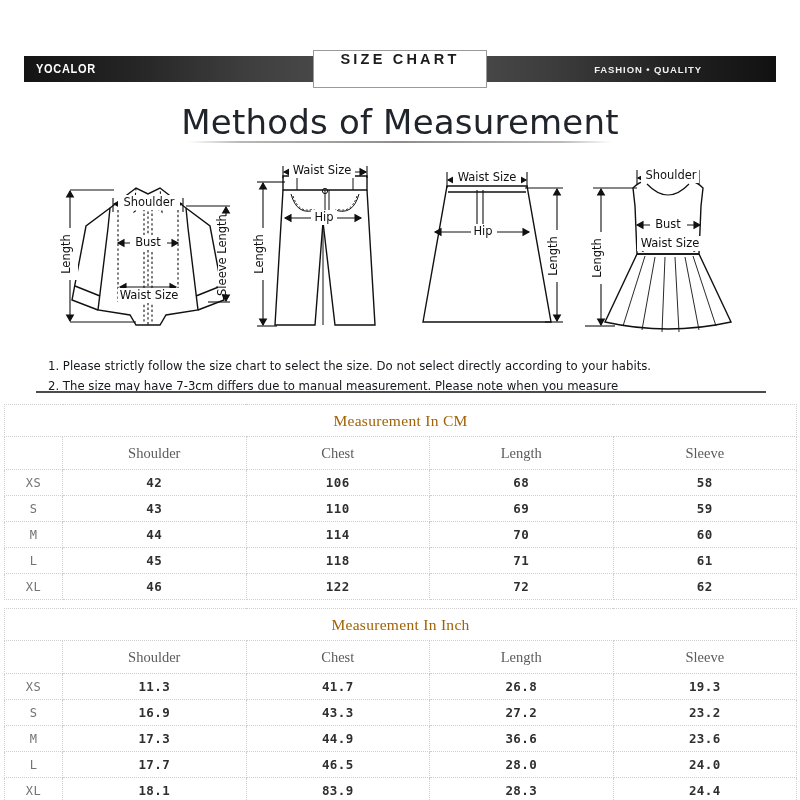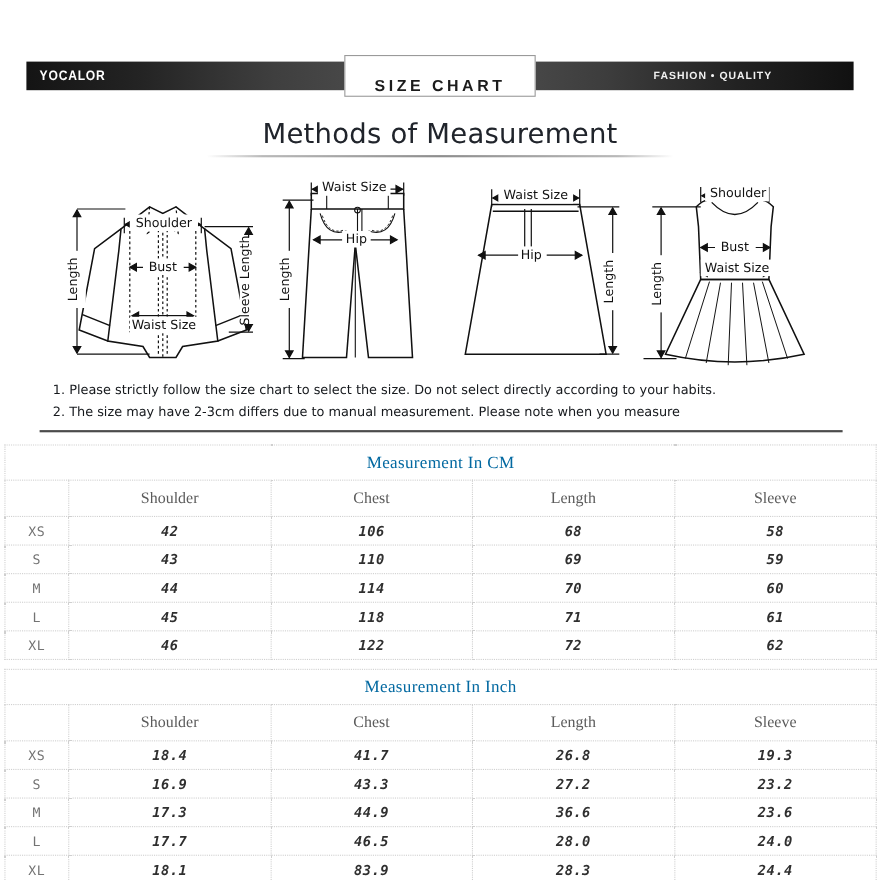--- a/index.html
+++ b/index.html
@@ -52,39 +52,39 @@
     line-height: 15px;
   }
   .size-chart-box {
     position: absolute;
     left: 313px; top: 50px;
     width: 174px; height: 38px;
     background: #ffffff;
     border: 1px solid #9a9a9a;
     box-sizing: border-box;
     display: flex;
-    align-items: flex-end;
+    align-items: flex-start;
     justify-content: center;
   }
   .size-chart-box span {
     font-size: 14.5px;
     font-weight: 700;
     letter-spacing: 3.2px;
     color: #1c1c1c;
   }
 
   
   .section-title-wrap {
     position: absolute;
     left: 0; top: 105px;
     width: 800px;
   }
   .section-title {
     text-align: center;
-    font-size: 25px;
+    font-size: 34px;
     font-weight: 400;
     color: #20242b;
     letter-spacing: 0.2px;
     font-family: "DejaVu Sans", sans-serif;
     line-height: 34px;
   }
   .title-rule {
     position: absolute;
     left: 188px; top: 141px;
     width: 424px; height: 2px;
@@ -99,21 +99,21 @@
   }
   .figure { position: absolute; top: 0; }
   .fig-shirt { left: 48px; }
   .fig-pants { left: 245px; }
   .fig-skirt { left: 415px; }
   .fig-dress { left: 575px; }
 
   
   .notes {
     position: absolute;
-    left: 48px; top: 344px;
+    left: 48px; top: 356px;
     width: 710px;
   }
   .note-line {
     font-size: 11.7px;
     color: #15181c;
     line-height: 20px;
     font-family: "DejaVu Sans", sans-serif;
     white-space: nowrap;
   }
 
@@ -141,21 +141,21 @@
     border: 1px dotted #cfcfcf;
     text-align: center;
     color: #4d4d4d;
     font-weight: 700;
     padding: 0;
     background: #ffffff;
   }
   .size-table .caption-cell {
     height: 31px;
     font-size: 15.5px;
-    color: #0369a1;
+    color: #a16207;
     letter-spacing: 0.3px;
     font-weight: 400;
     border-left: 1px dotted #cfcfcf;
     border-right: 1px dotted #cfcfcf;
   }
   .size-table .col-head {
     height: 32px;
     font-size: 14.5px;
     color: #5b5b5b;
     font-weight: 400;
@@ -168,21 +168,20 @@
     font-weight: 400;
     letter-spacing: 0.5px;
   }
   .size-table .val-cell {
     height: 25px;
     font-size: 12.5px;
     color: #2f2f2f;
     font-family: "DejaVu Sans Mono", monospace;
     font-weight: 700;
     letter-spacing: 0.4px;
-    font-style: italic;
   }
   .size-table col.c-size { width: 58px; }
   .size-table col.c-data { width: 183.5px; }
 
   svg text {
     font-family: "DejaVu Sans", sans-serif;
     fill: #111111;
   }
 </style>
 </head>
@@ -422,21 +421,21 @@
       <path d="M26 39 l-3.4 6 h6.8 z" fill="#111"></path>
       <path d="M26 175 l-3.4 -6 h6.8 z" fill="#111"></path>
     </g>
     <rect x="18" y="82" width="16" height="52" fill="#fff"></rect>
     <text x="26" y="108" font-size="11.5" text-anchor="middle" transform="rotate(-90 26 108)">Length</text>
   </svg>
 </div>
 
 <div class="notes">
   <div class="note-line">1. Please strictly follow the size chart  to select the size. Do not select directly according to your habits.</div>
-  <div class="note-line">2. The size may have 2-3cm differs due to manual measurement. Please note when you measure</div>
+  <div class="note-line">2. The size may have 7-3cm differs due to manual measurement. Please note when you measure</div>
 </div>
 
 <div class="table-divider"></div>
 
 <table class="size-table tbl-cm">
   <colgroup>
     <col class="c-size">
       <col class="c-data">
       <col class="c-data">
       <col class="c-data">
@@ -505,21 +504,21 @@
     </tr>
     <tr>
       <td class="col-head"></td>
       <td class="col-head">Shoulder</td>
       <td class="col-head">Chest</td>
       <td class="col-head">Length</td>
       <td class="col-head">Sleeve</td>
     </tr>
     <tr>
       <td class="size-cell">XS</td>
-      <td class="val-cell">18.4</td>
+      <td class="val-cell">11.3</td>
       <td class="val-cell">41.7</td>
       <td class="val-cell">26.8</td>
       <td class="val-cell">19.3</td>
     </tr>
     <tr>
       <td class="size-cell">S</td>
       <td class="val-cell">16.9</td>
       <td class="val-cell">43.3</td>
       <td class="val-cell">27.2</td>
       <td class="val-cell">23.2</td>

